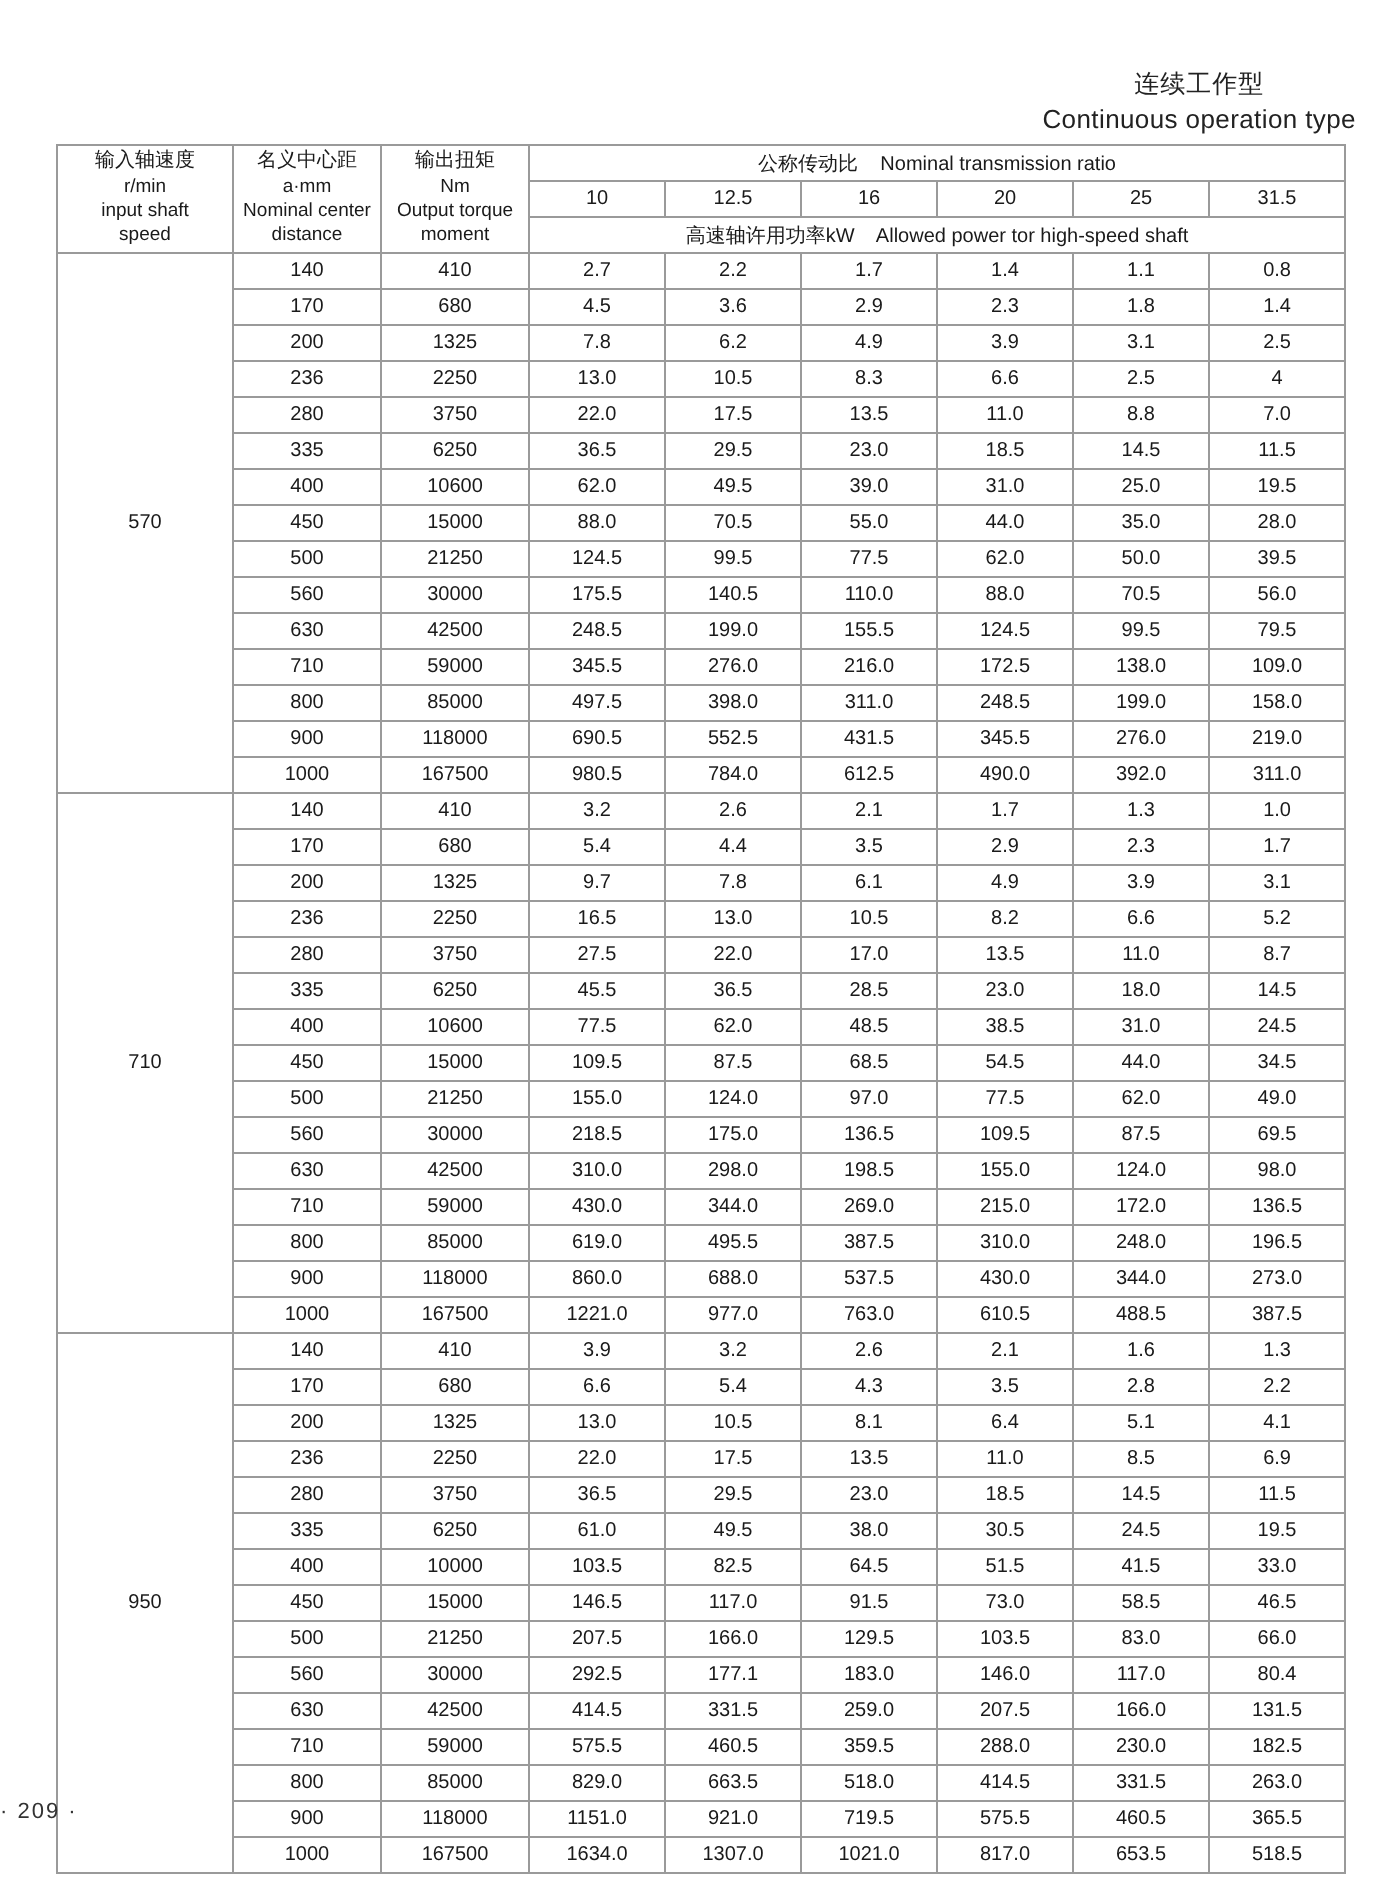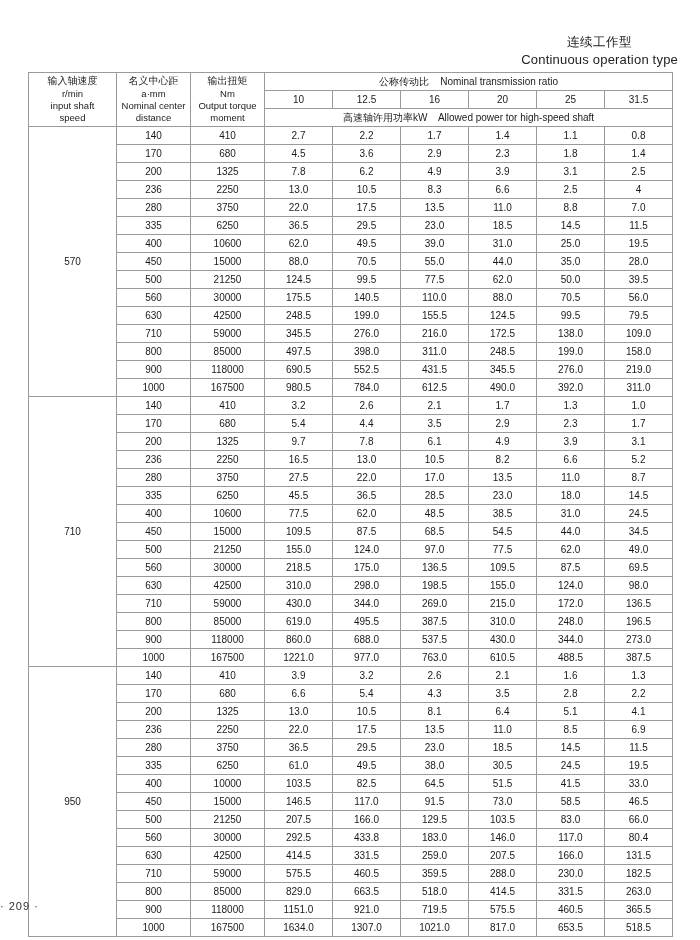--- a/index.html
+++ b/index.html
@@ -560,21 +560,21 @@
           <td class="data">166.0</td>
           <td class="data">129.5</td>
           <td class="data">103.5</td>
           <td class="data">83.0</td>
           <td class="data">66.0</td>
         </tr>
         <tr>
           <td class="data">560</td>
           <td class="data">30000</td>
           <td class="data">292.5</td>
-          <td class="data">433.8</td>
+          <td class="data">177.1</td>
           <td class="data">183.0</td>
           <td class="data">146.0</td>
           <td class="data">117.0</td>
           <td class="data">80.4</td>
         </tr>
         <tr>
           <td class="data">630</td>
           <td class="data">42500</td>
           <td class="data">414.5</td>
           <td class="data">331.5</td>

